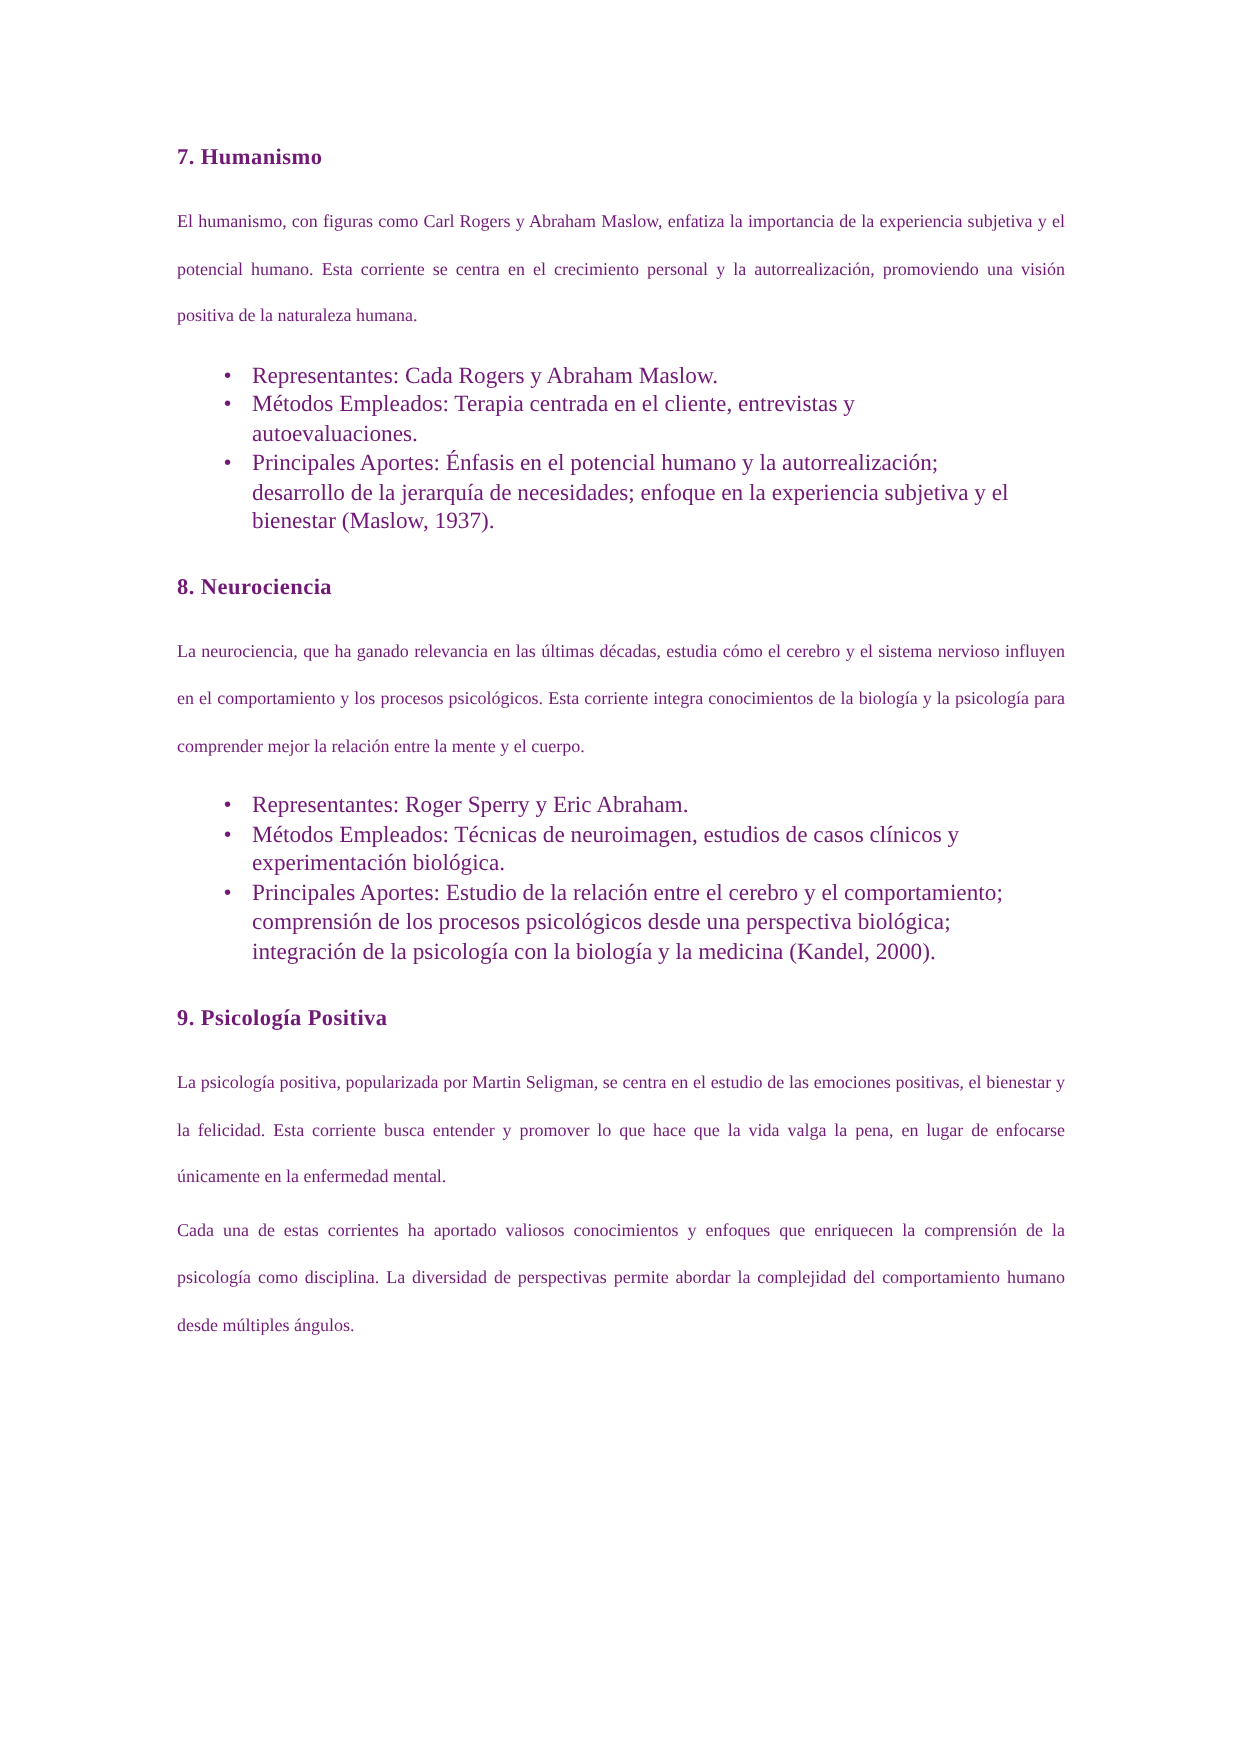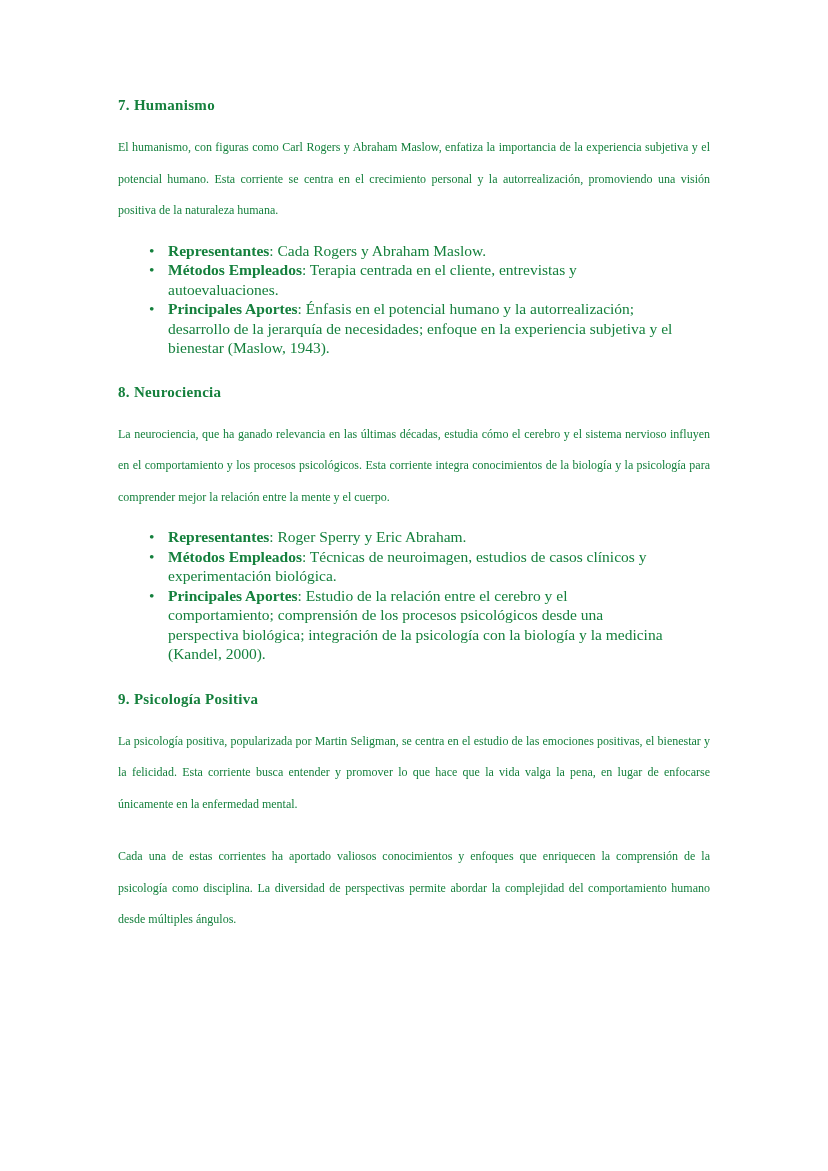--- a/index.html
+++ b/index.html
@@ -8,21 +8,21 @@
     background: #ffffff;
   }
   .page {
     position: relative;
     width: 828px;
     height: 1171px;
     background: #ffffff;
     margin: 0 auto;
     overflow: hidden;
     font-family: "Liberation Serif", "DejaVu Serif", serif;
-    color: #15803d;
+    color: #701a75;
     -webkit-font-smoothing: antialiased;
   }
   .content {
     position: absolute;
     left: 118px;
     top: 96px;
     width: 592px;
   }
 
   
@@ -37,21 +37,21 @@
   
   .body-para {
     font-size: 12px;
     line-height: 31.5px;
     text-align: justify;
     text-justify: inter-word;
     margin: 0;
     hyphens: none;
   }
   .para-gap-after-heading { margin-top: 17px; }
-  .para-gap { margin-top: 21px; }
+  .para-gap { margin-top: 4px; }
 
   
   .bullet-list {
     list-style: none;
     margin: 14px 0 0 0;
     padding: 0;
     width: 555px;
   }
   .bullet-item {
     position: relative;
@@ -63,21 +63,21 @@
   }
   .bullet-item .bullet-dot {
     position: absolute;
     left: 31px;
     top: 0;
     width: 10px;
     line-height: 19.5px;
     font-size: 15.5px;
   }
   .bullet-term {
-    font-weight: bold;
+    font-weight: normal;
   }
 
   
   .block-gap-heading { margin-top: 25px; }
   .block-gap-heading-2 { margin-top: 26px; }
 </style>
 </head>
 <body>
 
 <div class="page">
@@ -88,21 +88,21 @@
     <p class="body-para para-gap-after-heading">El humanismo, con figuras como Carl Rogers y Abraham Maslow, enfatiza la importancia de la experiencia subjetiva y el potencial humano. Esta corriente se centra en el crecimiento personal y la autorrealización, promoviendo una visión positiva de la naturaleza humana.</p>
 
     <ul class="bullet-list">
       <li class="bullet-item">
         <span class="bullet-dot">•</span><span class="bullet-term">Representantes</span><span>: </span><span>Cada Rogers y Abraham Maslow.</span>
       </li>
       <li class="bullet-item">
         <span class="bullet-dot">•</span><span class="bullet-term">Métodos Empleados</span><span>: </span><span>Terapia centrada en el cliente, entrevistas y autoevaluaciones.</span>
       </li>
       <li class="bullet-item">
-        <span class="bullet-dot">•</span><span class="bullet-term">Principales Aportes</span><span>: </span><span>Énfasis en el potencial humano y la autorrealización; desarrollo de la jerarquía de necesidades; enfoque en la experiencia subjetiva y el bienestar (Maslow, 1943).</span>
+        <span class="bullet-dot">•</span><span class="bullet-term">Principales Aportes</span><span>: </span><span>Énfasis en el potencial humano y la autorrealización; desarrollo de la jerarquía de necesidades; enfoque en la experiencia subjetiva y el bienestar (Maslow, 1937).</span>
       </li>
     </ul>
 
     <h2 class="section-heading block-gap-heading">8. Neurociencia</h2>
 
     <p class="body-para para-gap-after-heading">La neurociencia, que ha ganado relevancia en las últimas décadas, estudia cómo el cerebro y el sistema nervioso influyen en el comportamiento y los procesos psicológicos. Esta corriente integra conocimientos de la biología y la psicología para comprender mejor la relación entre la mente y el cuerpo.</p>
 
     <ul class="bullet-list">
       <li class="bullet-item">
         <span class="bullet-dot">•</span><span class="bullet-term">Representantes</span><span>: </span><span>Roger Sperry y Eric Abraham.</span>

